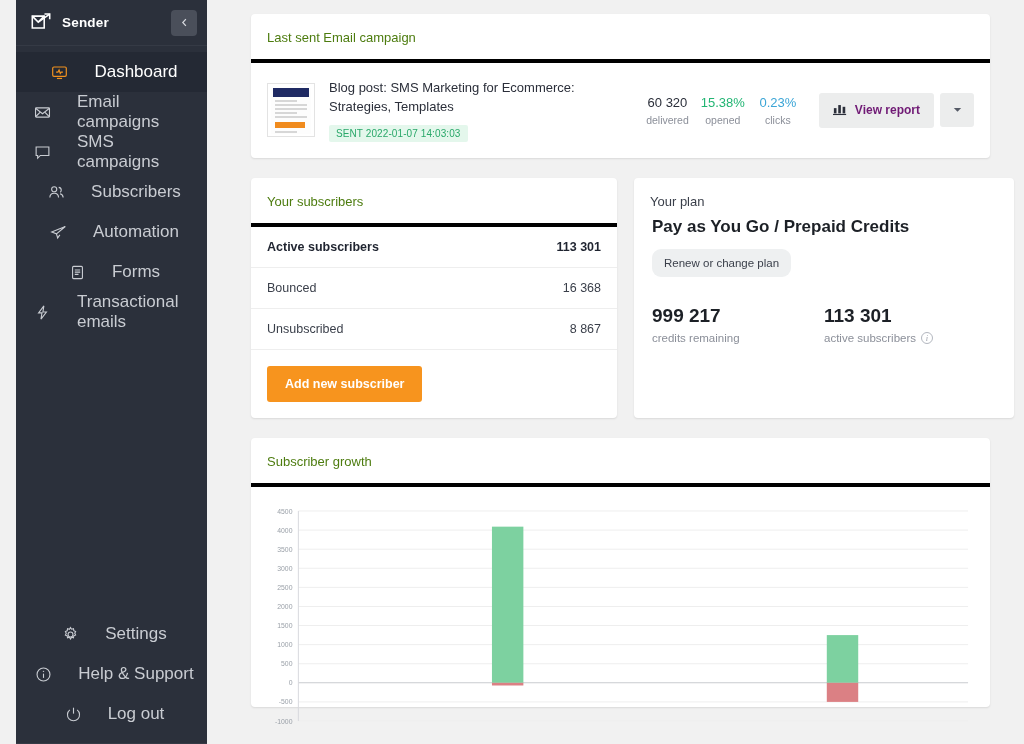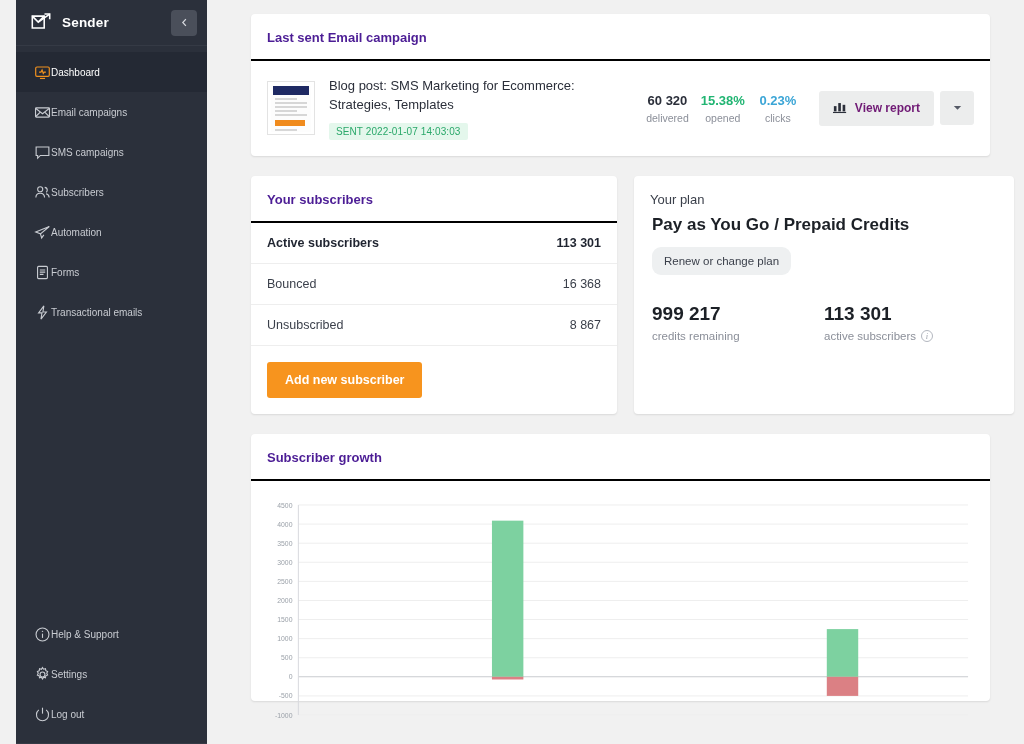--- a/index.html
+++ b/index.html
@@ -31,23 +31,23 @@
     flex: 1;
   }
   .sb-collapse {
     width: 26px; height: 26px; border-radius: 4px;
     background: #4a4f5a; color: #d6d9de;
     display: flex; align-items: center; justify-content: center;
     cursor: pointer; font-size: 11px;
   }
   .sb-nav { padding-top: 6px; }
   .sb-item {
-    height: 40px; display: flex; align-items: center; gap: 0;
+    height: 40px; display: flex; align-items: center; gap: 26px;
     padding: 0 12px 0 18px; cursor: pointer;
-    color: #c9ccd2; font-size: 10px;
+    color: #c9ccd2; font-size: 17px; justify-content: center;
   }
   .sb-item.active { background: #242934; color: #ffffff; }
   .sb-ico { width: 17px; height: 17px; flex: 0 0 17px; display: block; }
   .sb-bottom {
     position: absolute; left: 0; right: 0; bottom: 0;
     padding-bottom: 10px;
   }
   .sb-bottom .sb-item { height: 40px; }
   .sb-bottom-rule {
     height: 1px; background: #353a45; margin: 0;
@@ -60,22 +60,22 @@
     padding: 14px 34px 0 44px;
     background: #f1f1f1;
   }
   .card {
     background: #fff; border-radius: 4px;
     box-shadow: 0 1px 2px rgba(0,0,0,.10);
     margin-bottom: 20px;
   }
   .card-head {
     padding: 16px 16px 14px 16px;
-    border-bottom: 2px solid #000000;
-    font-size: 13px; font-weight: bold; color: #4c1d95;
+    border-bottom: 4px solid #000000;
+    font-size: 13px; font-weight: normal; color: #4d7c0f;
   }
   .card-head.no-rule { border-bottom: none; }
 
   
   .camp-row { display: flex; align-items: center; padding: 16px; gap: 14px; }
   .camp-thumb {
     width: 48px; height: 54px; flex: 0 0 48px;
     border: 1px solid #e3e3e3; background: #fff;
     padding: 3px; overflow: hidden;
   }
@@ -89,21 +89,21 @@
     font-size: 13px; color: #2b2f3a; line-height: 1.45; max-width: 310px;
   }
   .camp-badge {
     display: inline-block; margin-top: 8px;
     background: #e4f7ec; color: #2aa86a;
     font-size: 10px; padding: 3px 7px; border-radius: 2px;
     letter-spacing: .1px;
   }
   .camp-stats { display: flex; align-items: center; gap: 0; }
   .stat { text-align: center; min-width: 54px; padding: 0 6px; }
-  .stat-val { font-size: 13px; font-weight: bold; line-height: 1.3; }
+  .stat-val { font-size: 13px; font-weight: normal; line-height: 1.3; }
   .stat-lbl { font-size: 10.5px; color: #8b8f99; margin-top: 2px; }
   .stat.delivered .stat-val { color: #2b2f3a; }
   .stat.opened .stat-val { color: #22b573; }
   .stat.clicks .stat-val { color: #3ba5d6; }
   .btn-report {
     display: flex; align-items: center; gap: 8px;
     background: #eceded; border: none; border-radius: 3px;
     padding: 9px 14px; margin-left: 14px; cursor: pointer;
     font-size: 12px; font-weight: bold; color: #701a75;
     font-family: "Liberation Sans", sans-serif;
@@ -256,35 +256,35 @@
           </svg>
         </span>
         <span>Transactional emails</span>
       </div>
     </div>
 
     <div class="sb-bottom">
       <div class="sb-item">
         <span class="sb-ico">
           <svg viewBox="0 0 20 20" width="17" height="17" fill="none" stroke="#c9ccd2" stroke-width="1.3">
+            <circle cx="10" cy="10" r="2.9"></circle>
+            <path d="M10 1.9 l1.3 1.9 l2.2 -.6 l.4 2.3 l2.1 .9 l-1 2.1 l1 2.1 l-2.1 .9 l-.4 2.3 l-2.2 -.6 L10 15.2 l-1.3 -1.9 l-2.2 .6 l-.4 -2.3 l-2.1 -.9 l1 -2.1 l-1 -2.1 l2.1 -.9 l.4 -2.3 l2.2 .6 z"></path>
+          </svg>
+        </span>
+        <span>Settings</span>
+      </div>
+      <div class="sb-item">
+        <span class="sb-ico">
+          <svg viewBox="0 0 20 20" width="17" height="17" fill="none" stroke="#c9ccd2" stroke-width="1.3">
             <circle cx="10" cy="10" r="7.6"></circle>
             <path d="M10 9 v5"></path>
               <circle cx="10" cy="6.3" r=".85" fill="#c9ccd2" stroke="none"></circle>
           </svg>
         </span>
         <span>Help &amp; Support</span>
-      </div>
-      <div class="sb-item">
-        <span class="sb-ico">
-          <svg viewBox="0 0 20 20" width="17" height="17" fill="none" stroke="#c9ccd2" stroke-width="1.3">
-            <circle cx="10" cy="10" r="2.9"></circle>
-            <path d="M10 1.9 l1.3 1.9 l2.2 -.6 l.4 2.3 l2.1 .9 l-1 2.1 l1 2.1 l-2.1 .9 l-.4 2.3 l-2.2 -.6 L10 15.2 l-1.3 -1.9 l-2.2 .6 l-.4 -2.3 l-2.1 -.9 l1 -2.1 l-1 -2.1 l2.1 -.9 l.4 -2.3 l2.2 .6 z"></path>
-          </svg>
-        </span>
-        <span>Settings</span>
       </div>
       <div class="sb-item">
         <span class="sb-ico">
           <svg viewBox="0 0 20 20" width="17" height="17" fill="none" stroke="#c9ccd2" stroke-width="1.3">
             <path d="M14.3 4.6 a7.1 7.1 0 1 1 -8.6 0"></path>
             <path d="M10 2 v7"></path>
           </svg>
         </span>
         <span>Log out</span>
       </div>

